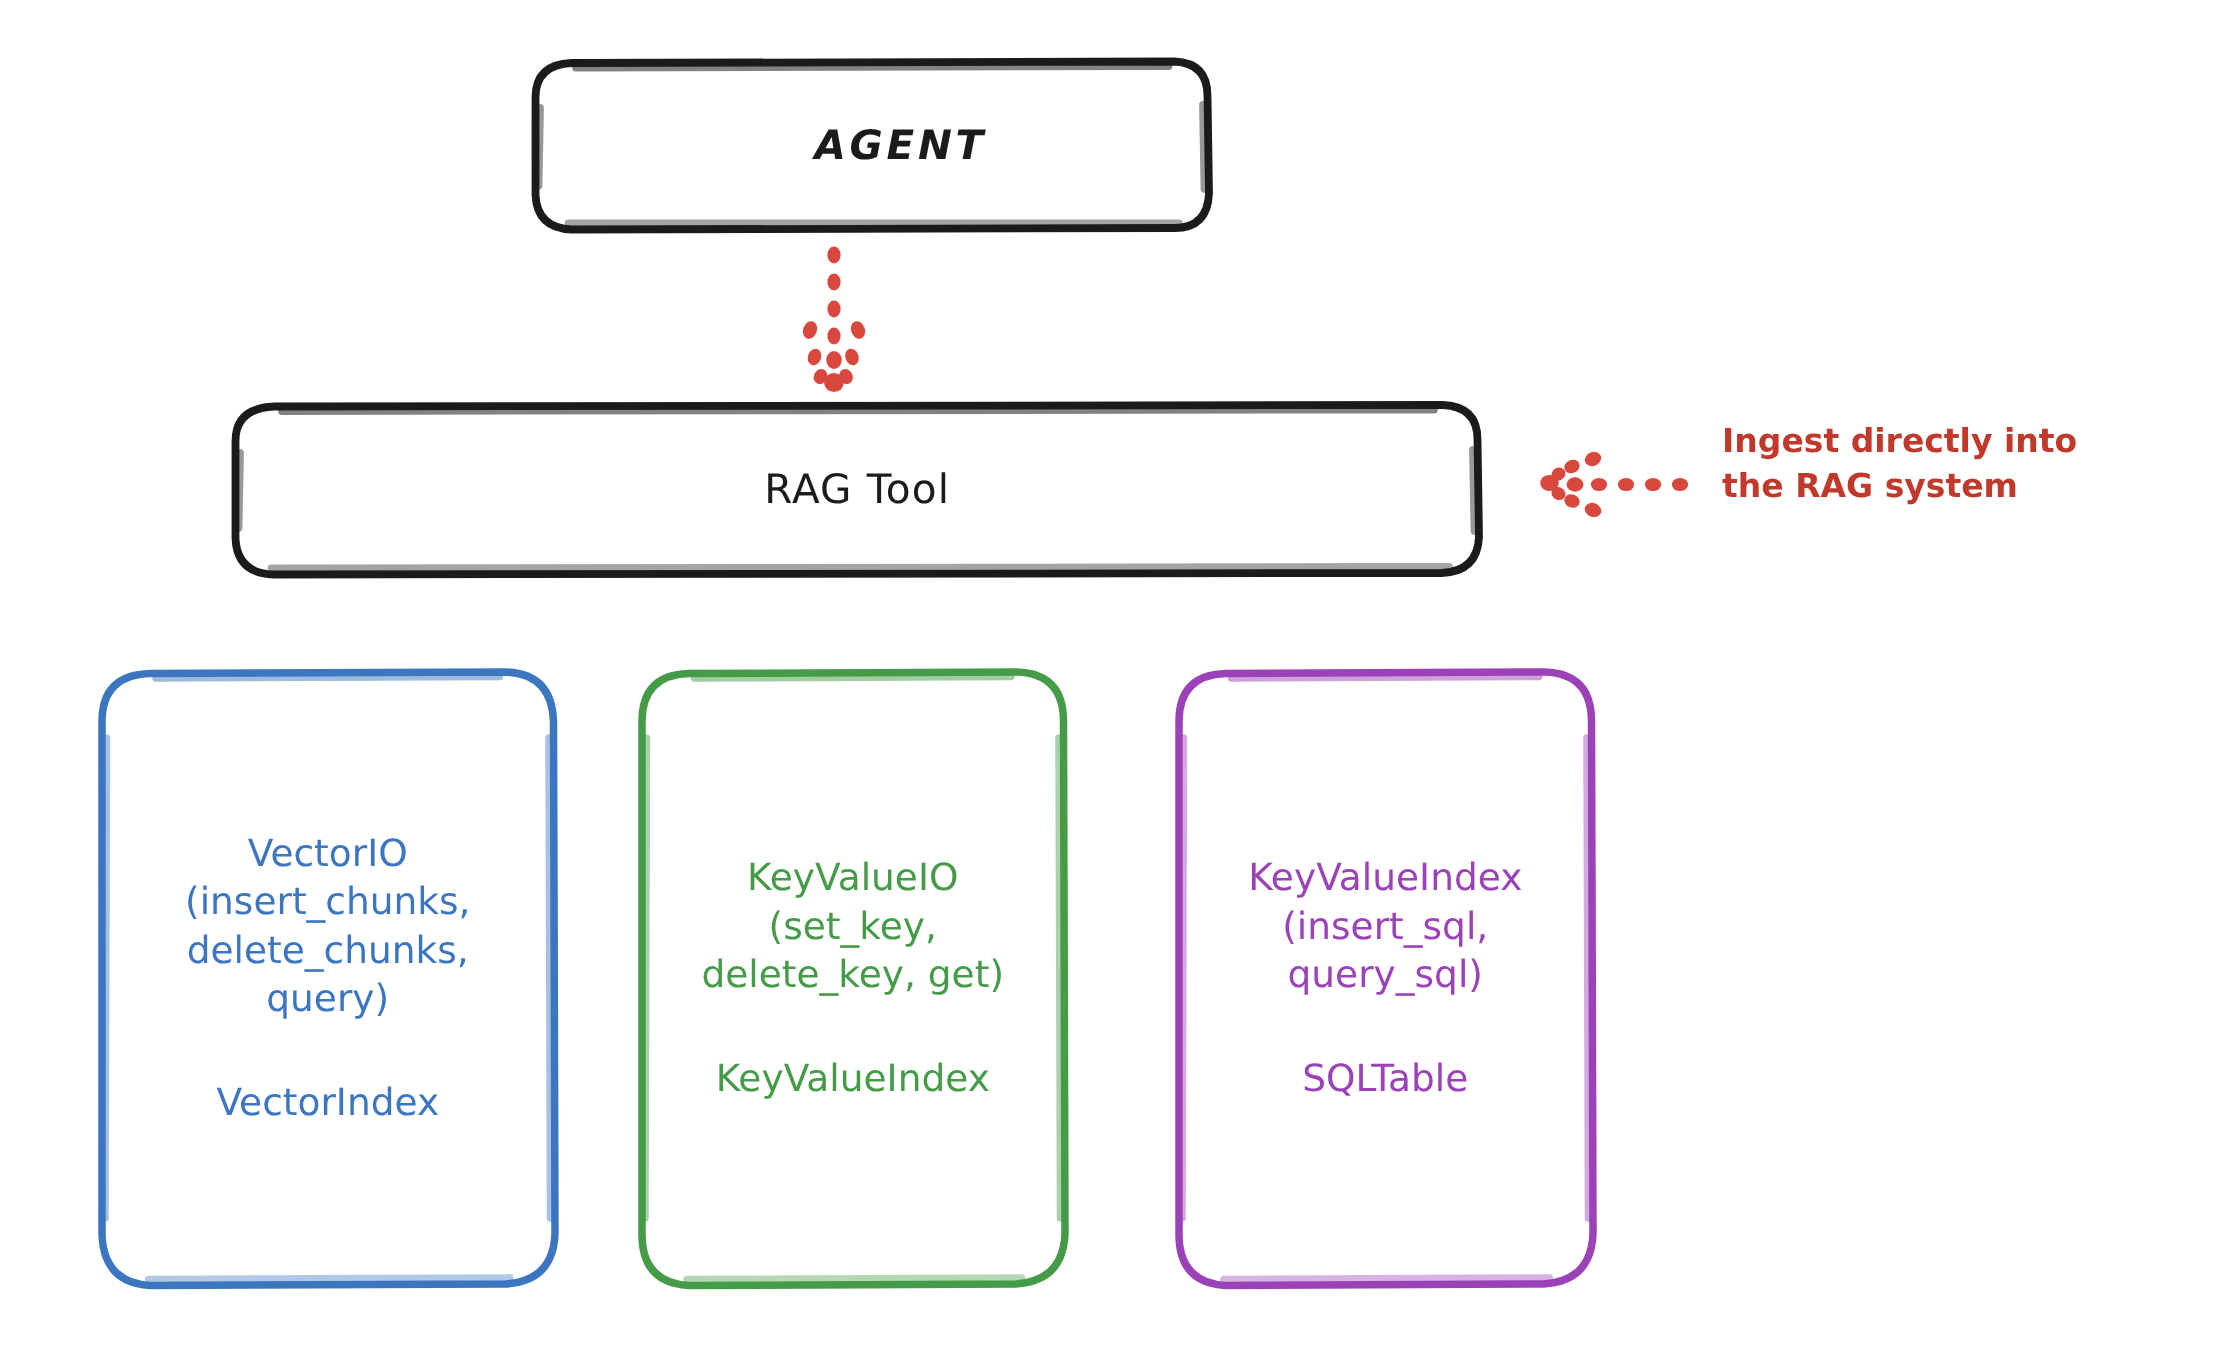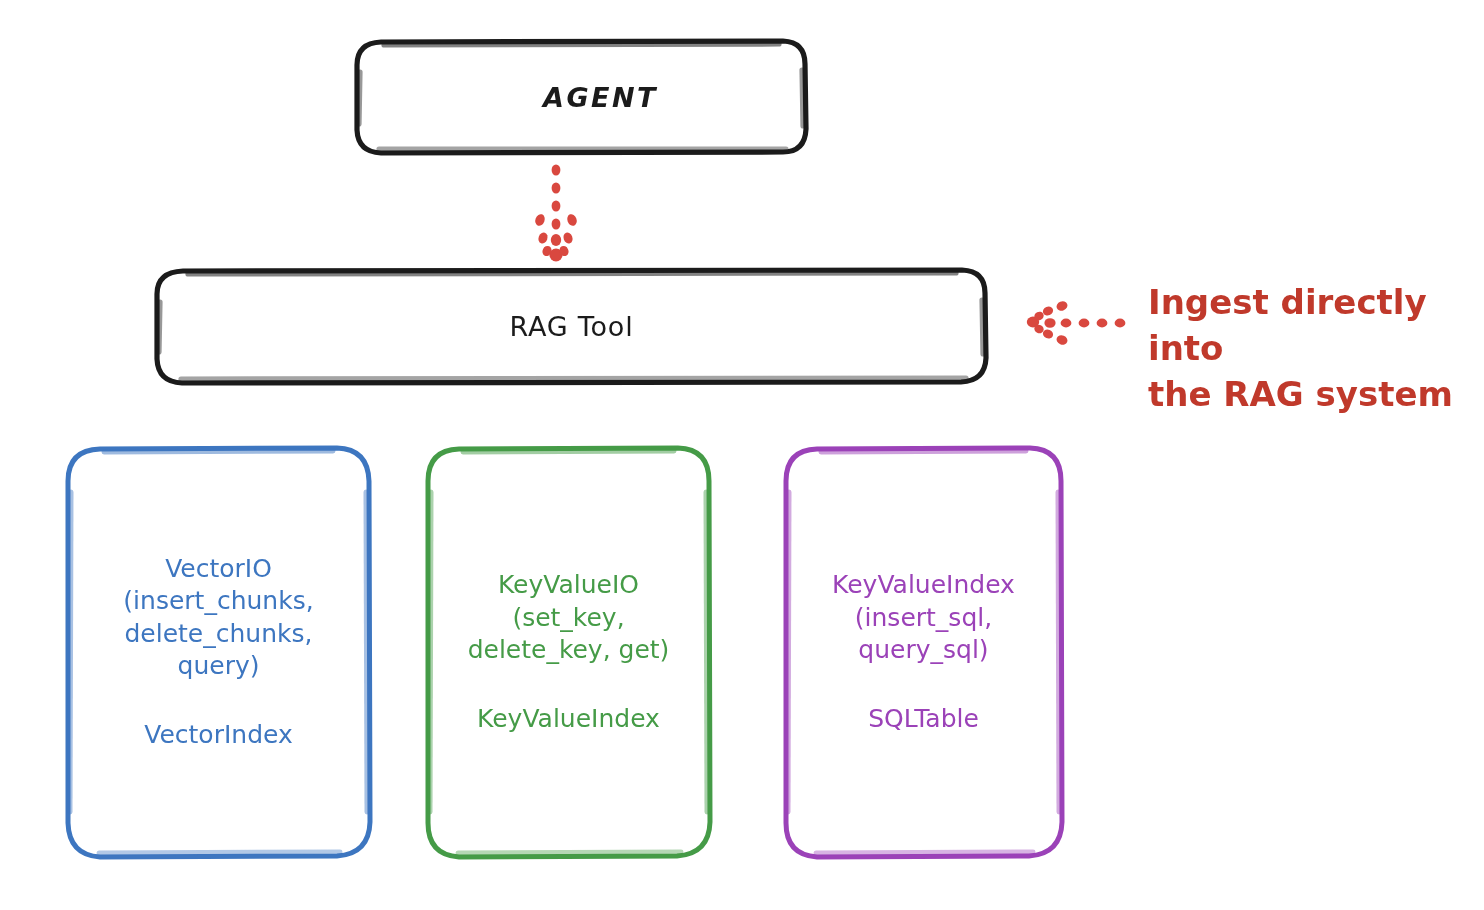--- a/index.html
+++ b/index.html
@@ -111,21 +111,21 @@
 
   
   #annotation-ingest {
     position: absolute;
     left: 1148px;
     top: 280px;
     width: 330px;
     text-align: left;
     color: #c0392b;
     font-family: "DejaVu Sans", sans-serif;
-    font-size: 34px;
+    font-size: 22px;
     font-weight: 600;
     line-height: 1.35;
     white-space: pre-line;
   }
 </style>
 </head>
 <body>
 
 <div id="canvas">
 

